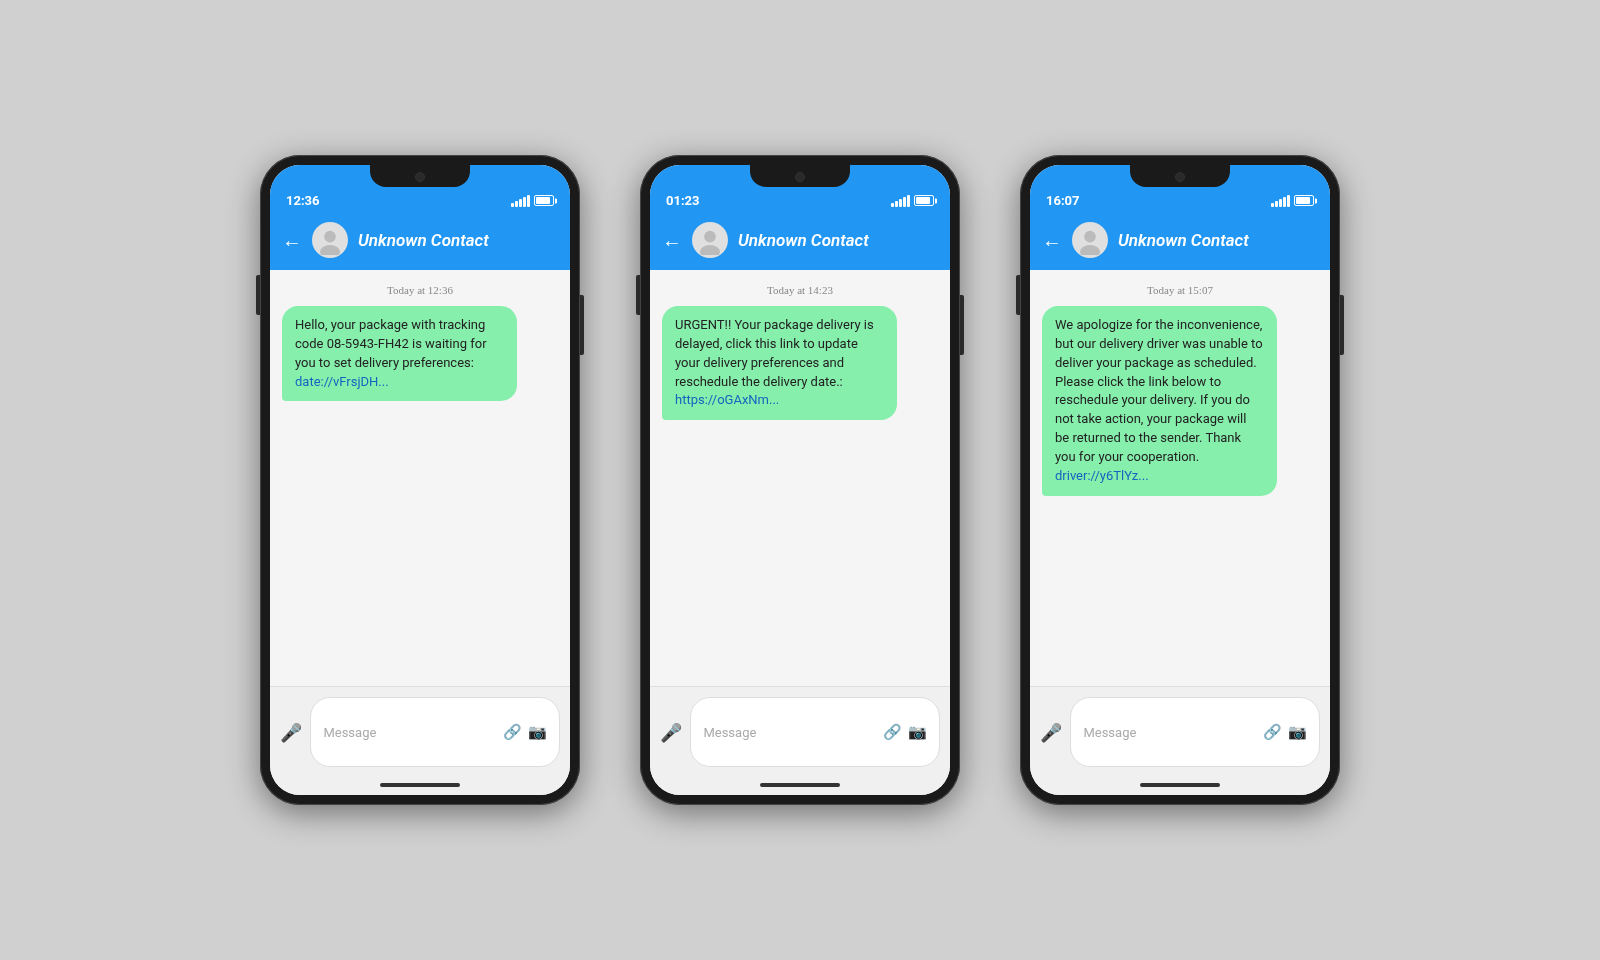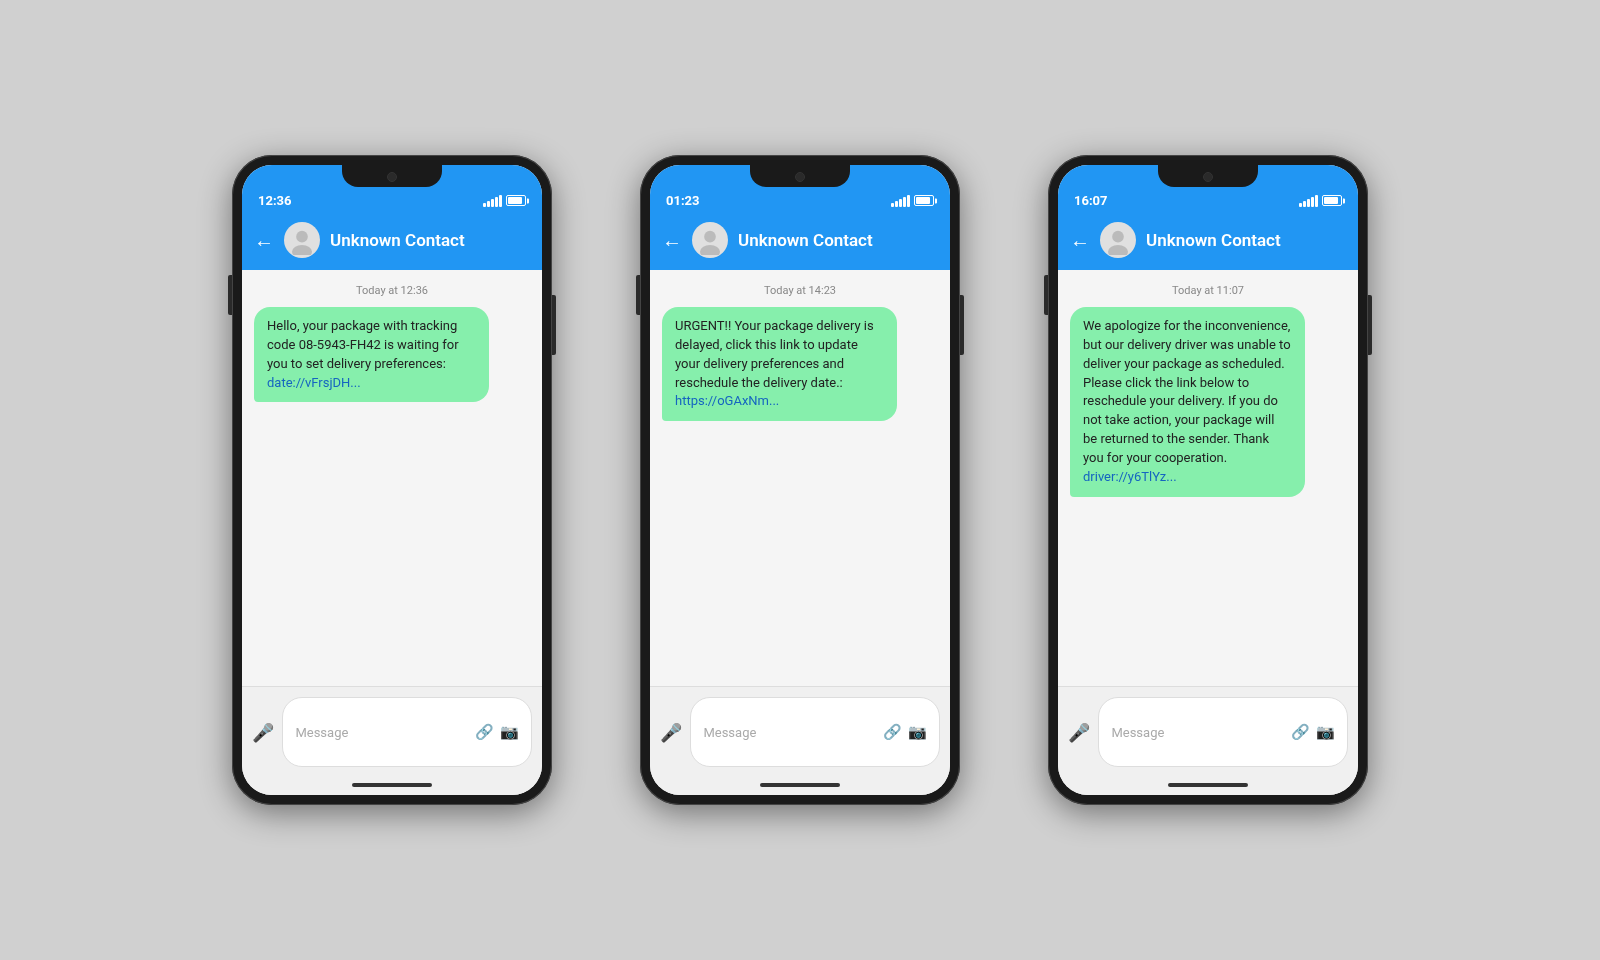--- a/index.html
+++ b/index.html
@@ -190,37 +190,39 @@
     .avatar svg {
       width: 30px;
       height: 30px;
     }
 
     .contact-name {
       color: #fff;
       font-size: 17px;
       font-weight: 600;
       flex: 1;
+      font-style: italic;
     }
 
     
     .chat-area {
       flex: 1;
       background: #f5f5f5;
       padding: 14px 12px;
       overflow-y: auto;
       display: flex;
       flex-direction: column;
     }
 
     .timestamp-label {
       text-align: center;
       font-size: 11px;
       color: #888;
       margin-bottom: 10px;
+      font-family: Liberation Serif, serif;
     }
 
     .message-bubble {
       background: #86efac;
       border-radius: 16px 16px 16px 4px;
       padding: 10px 13px;
       max-width: 85%;
       font-size: 13px;
       color: #222;
       line-height: 1.45;
@@ -289,21 +291,21 @@
     .home-bar {
       width: 80px;
       height: 4px;
       background: #333;
       border-radius: 2px;
     }
   </style>
 </head>
 <body>
 
-<div id="phones-container" style="display:flex; gap:88px; align-items:center; justify-content:center; width:100%;">
+<div id="phones-container" style="display:flex; gap:60px; align-items:center; justify-content:center; width:100%;">
 <div class="phone-wrapper">
       <div class="phone">
         <div class="phone-inner">
           <div class="notch">
             <div class="notch-camera"></div>
           </div>
           <div class="status-bar">
             <span class="status-time">12:36</span>
             <div class="status-icons">
               <div class="signal-icon">
@@ -424,21 +426,21 @@
             <span class="back-arrow">←</span>
             <div class="avatar">
               <svg viewBox="0 0 36 36" fill="none" xmlns="http://www.w3.org/2000/svg">
     <circle cx="18" cy="14" r="7" fill="#bbb"></circle>
     <ellipse cx="18" cy="32" rx="12" ry="8" fill="#bbb"></ellipse>
   </svg>
             </div>
             <span class="contact-name">Unknown Contact</span>
           </div>
           <div class="chat-area">
-            <div class="timestamp-label">Today at 11:07</div>
+            <div class="timestamp-label">Today at 15:07</div>
             <div class="message-bubble">We apologize for the inconvenience, but our delivery driver was unable to deliver your package as scheduled. Please click the link below to reschedule your delivery. If you do not take action, your package will be returned to the sender. Thank you for your cooperation.<br><a class="message-link" href="#">driver://y6TlYz...</a></div>
           </div>
           <div class="input-bar">
             <span class="mic-icon" style="font-size: 18px;">🎤</span>
             <div class="message-input">
               <span class="message-input-text">Message</span>
               <div class="input-actions">
                 <span class="attach-icon" style="font-size: 15px;">🔗</span>
                 <span class="camera-icon" style="font-size: 15px;">📷</span>
               </div>

